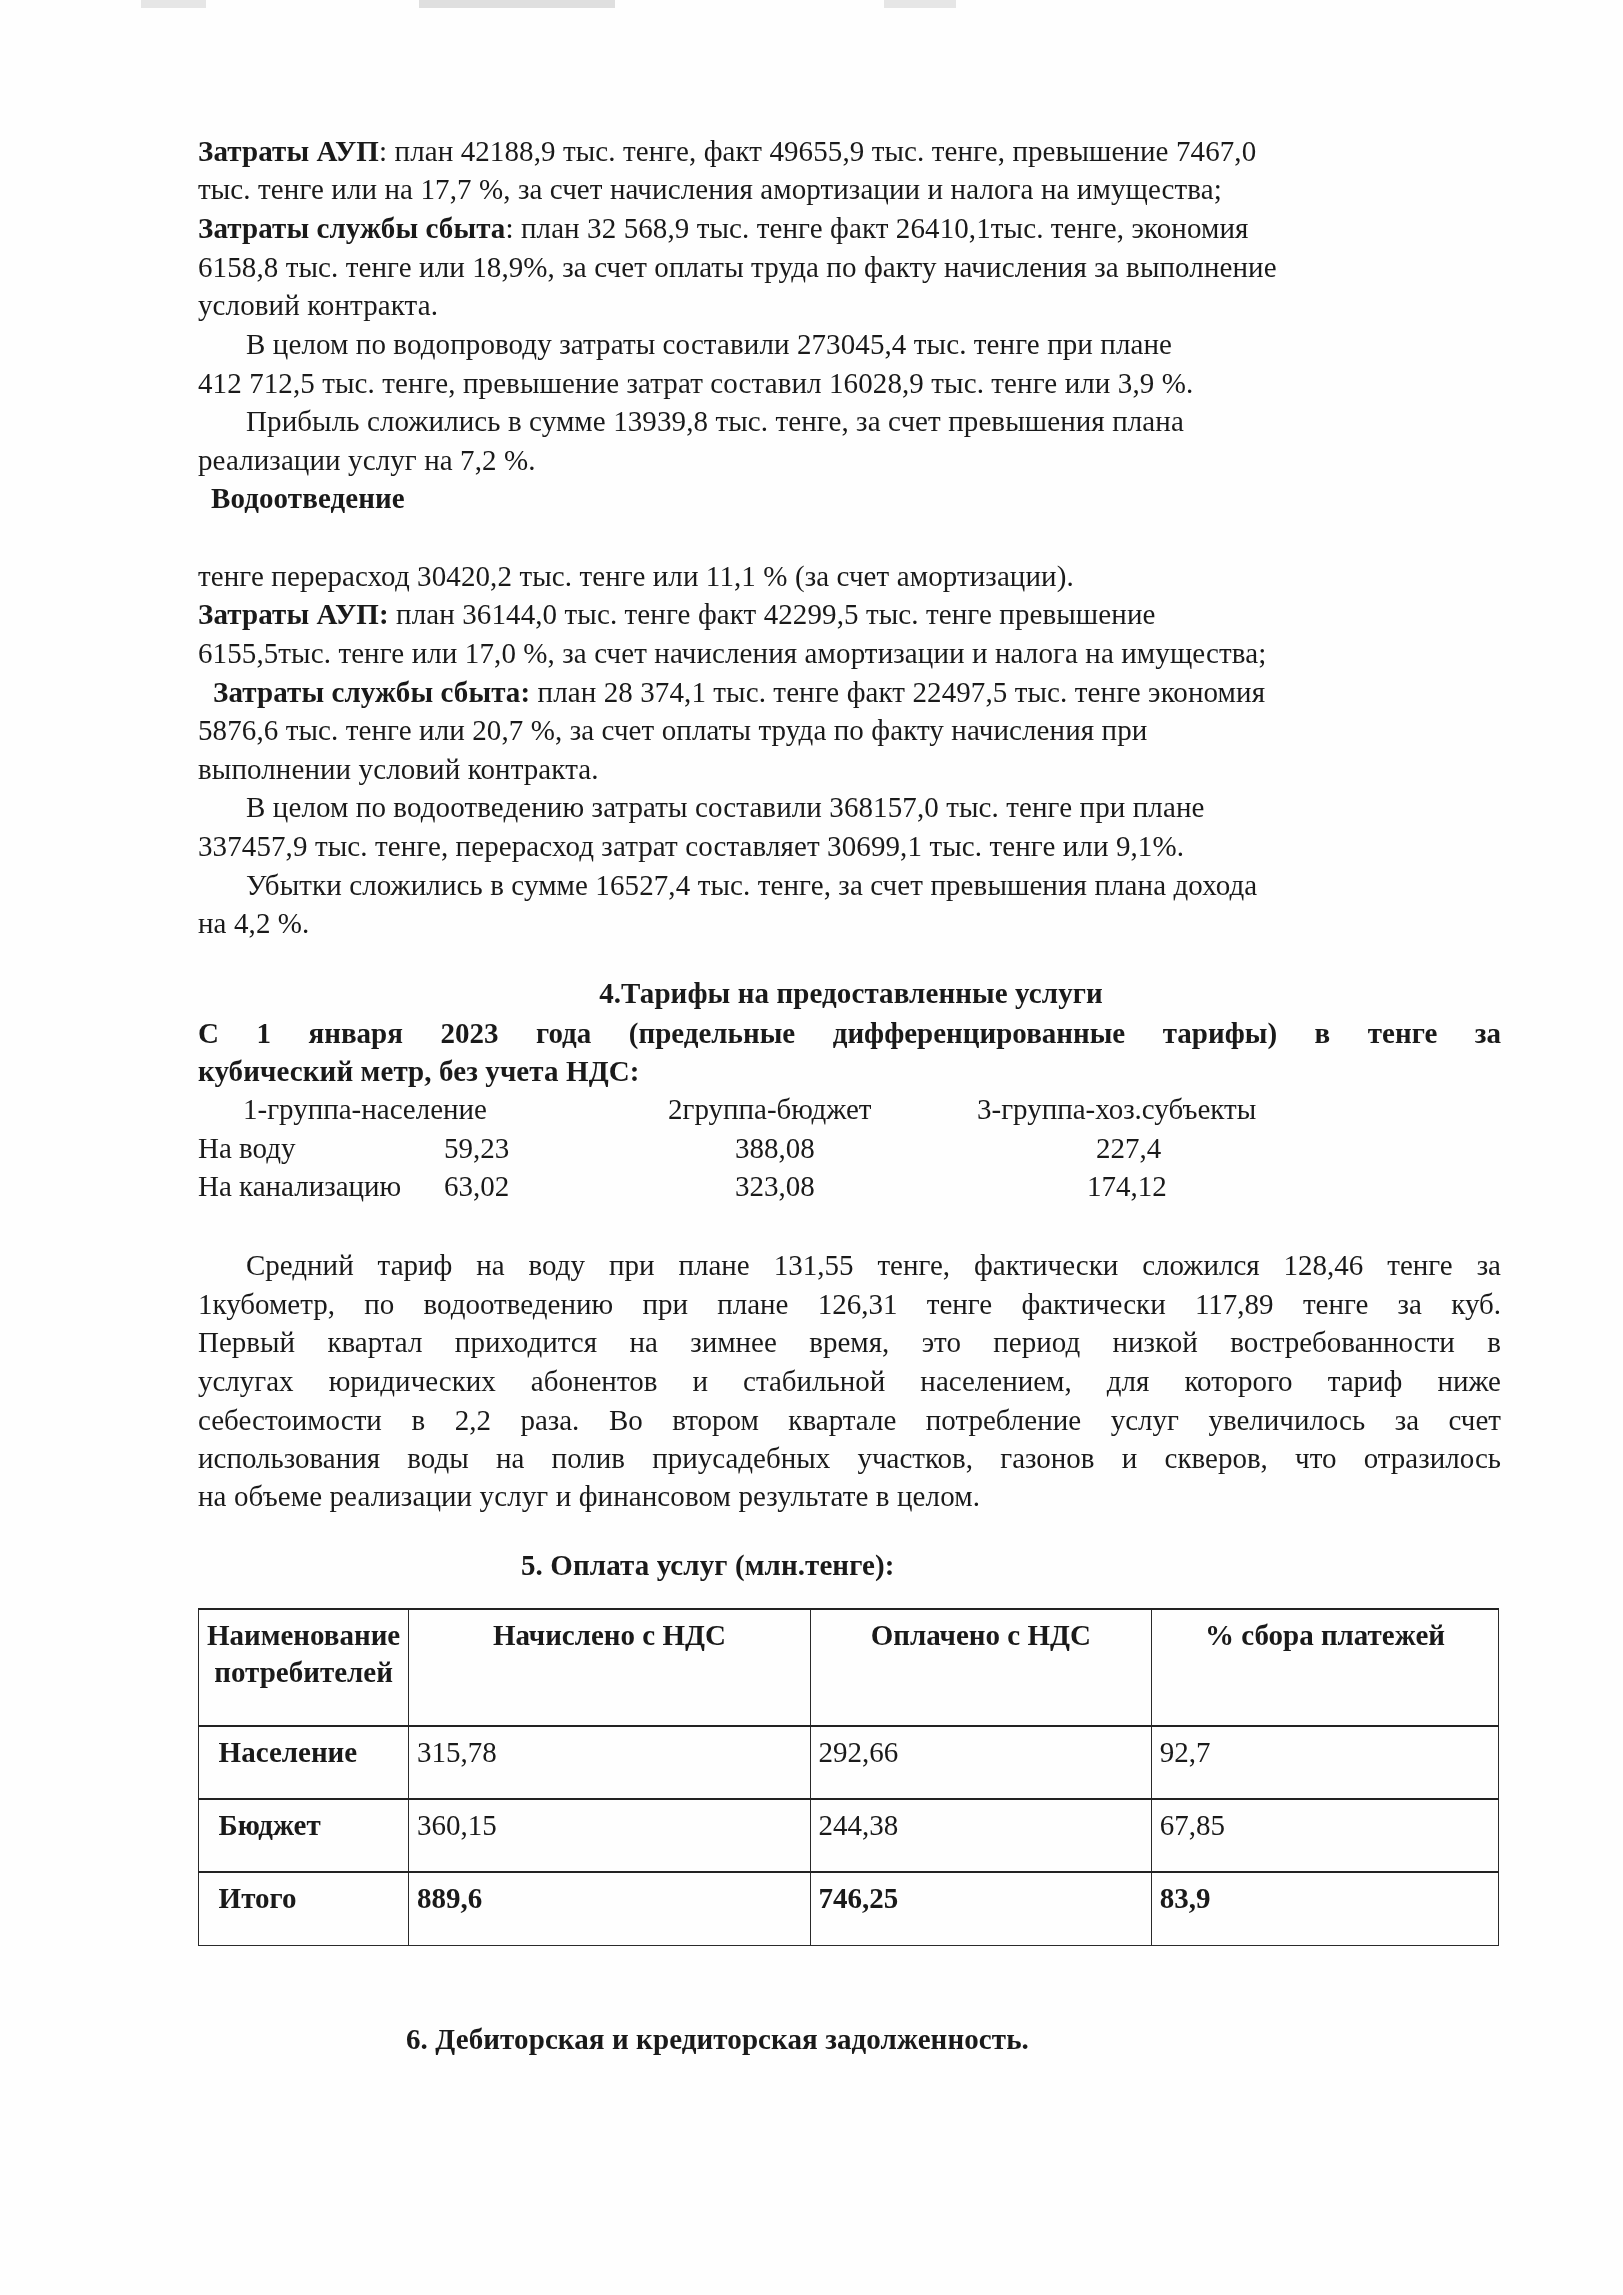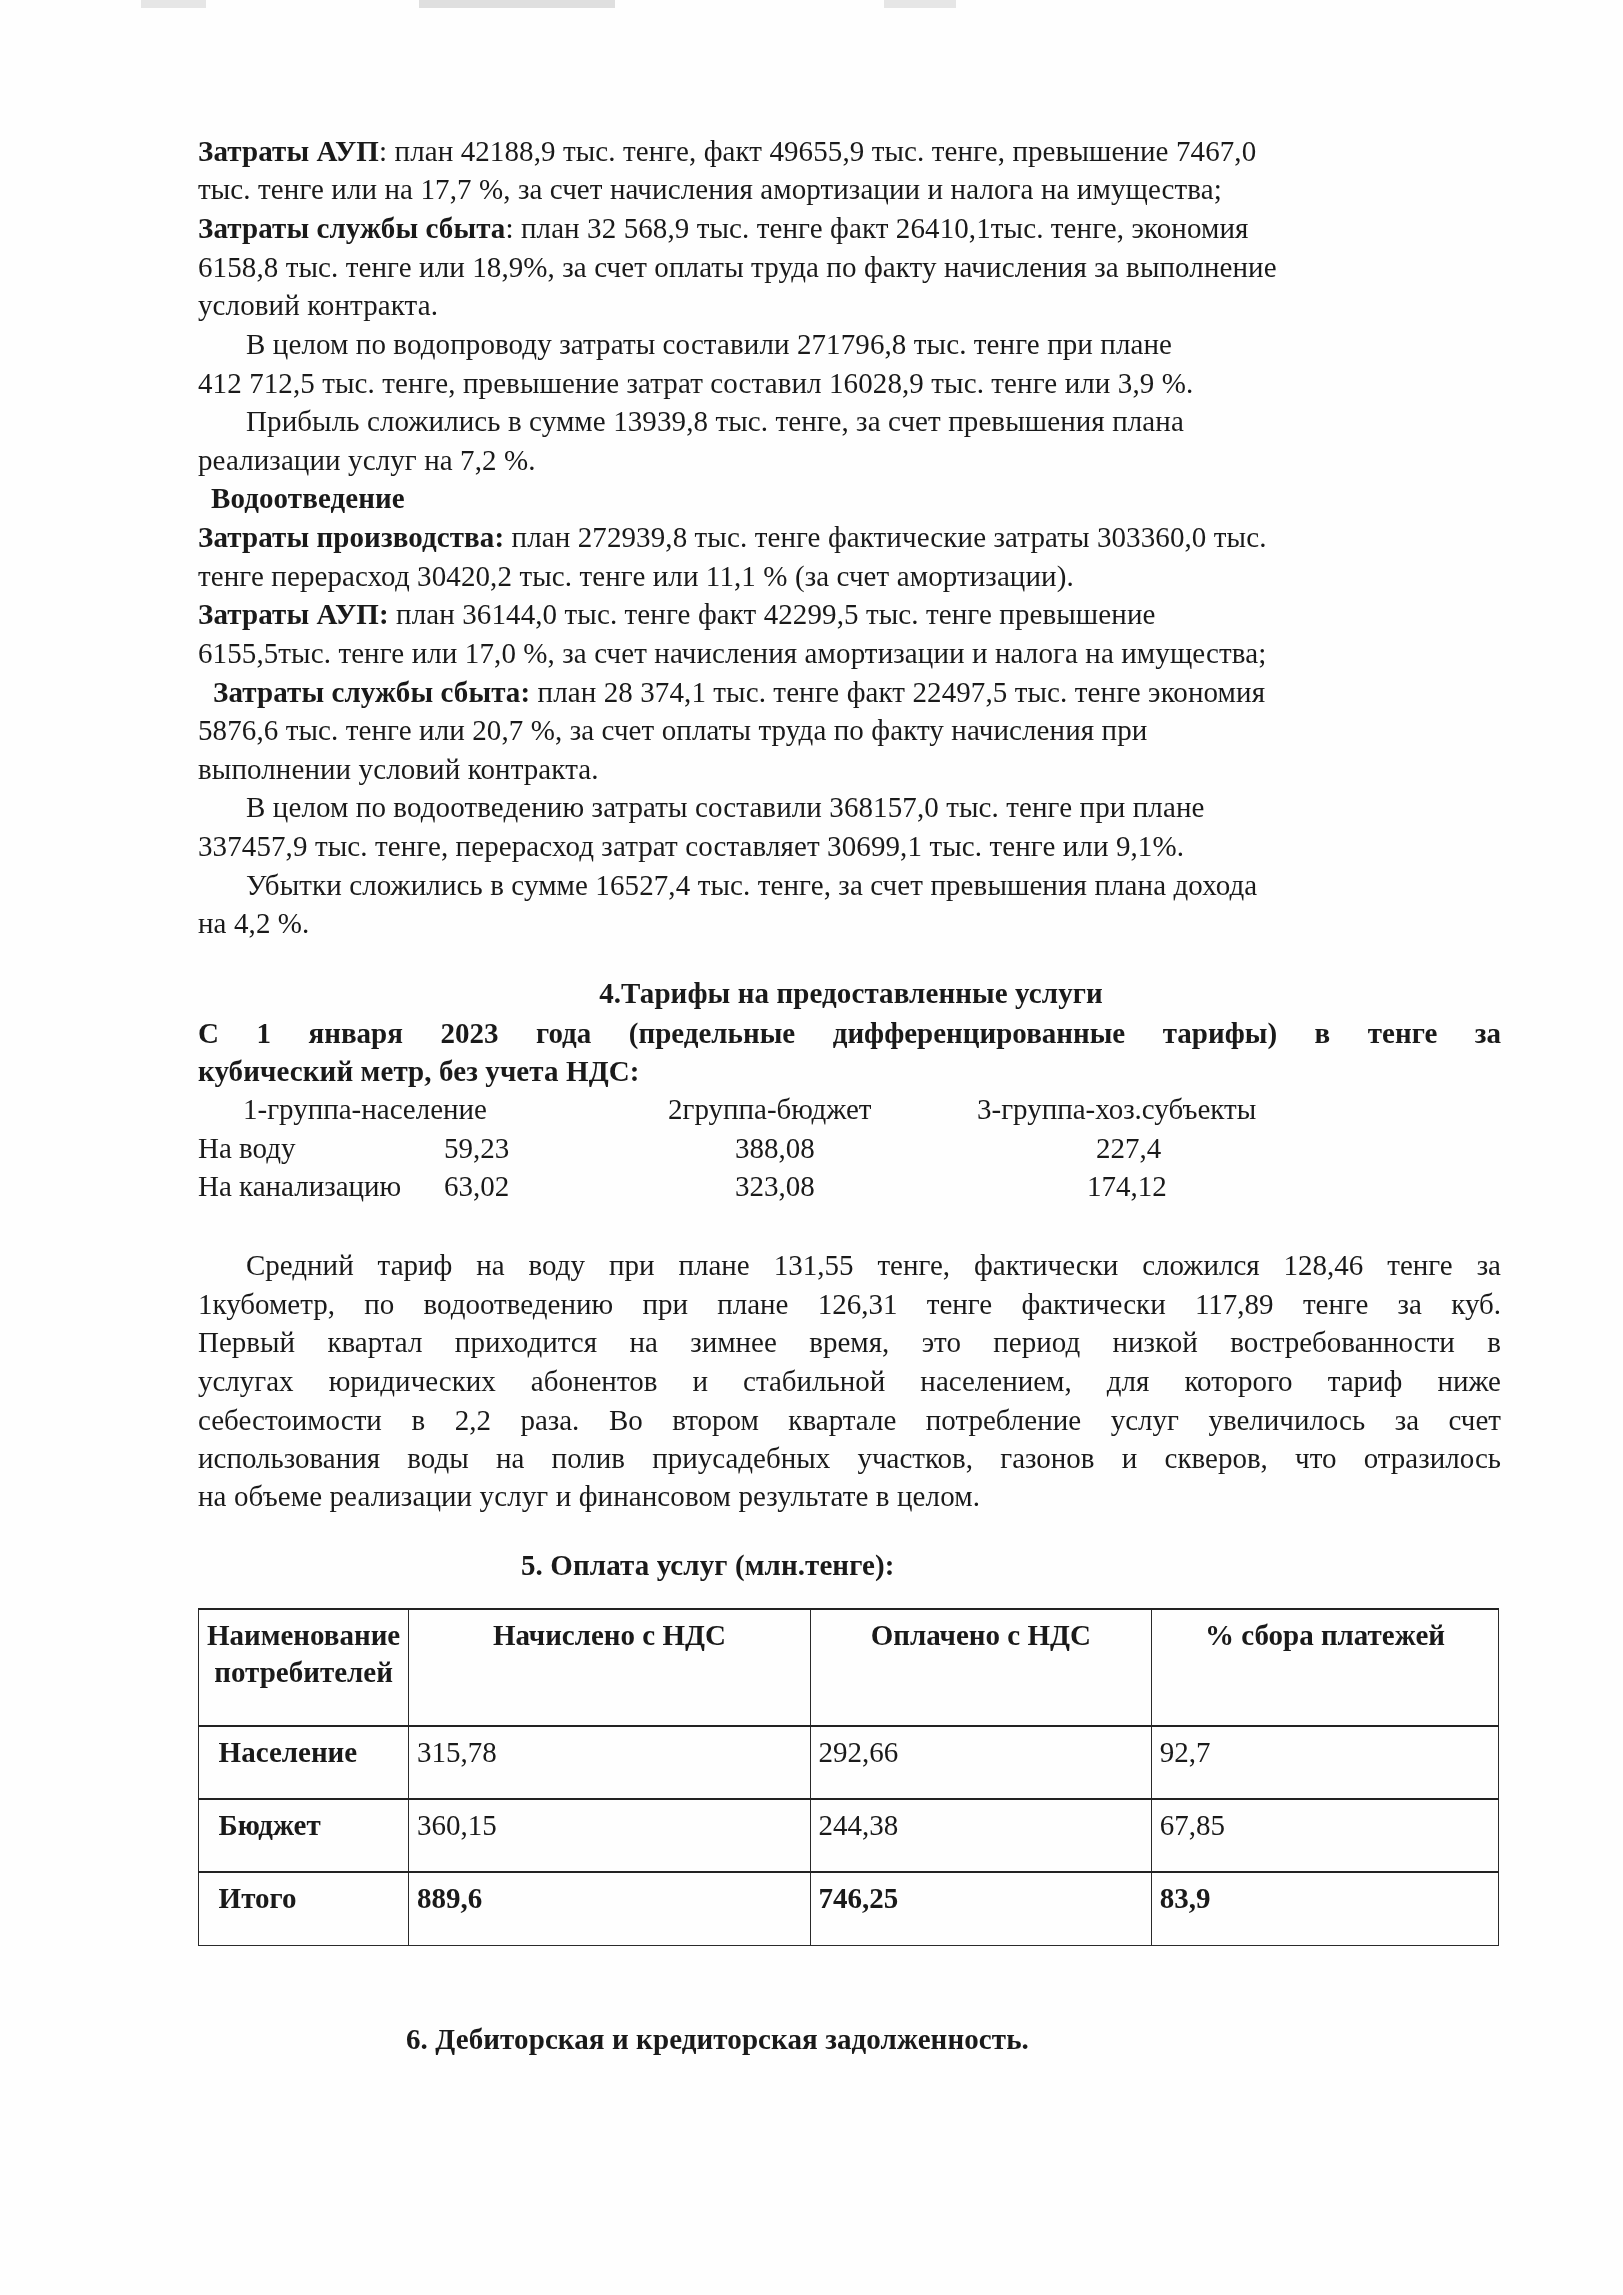--- a/index.html
+++ b/index.html
@@ -35,31 +35,28 @@
     <span class="b">Затраты АУП</span><span>: план 42188,9 тыс. тенге, факт  49655,9 тыс. тенге, превышение   7467,0</span>
   </div>
   <div class="line" style="left:198px;top:171px;">тыс. тенге или на 17,7 %, за счет начисления амортизации и налога на имущества;</div>
 
   <div class="line" style="left:198px;top:210px;">
     <span class="b">Затраты службы сбыта</span><span>: план 32 568,9 тыс. тенге факт   26410,1тыс. тенге, экономия</span>
   </div>
   <div class="line" style="left:198px;top:249px;">6158,8 тыс. тенге или 18,9%, за счет оплаты труда по факту начисления за выполнение</div>
   <div class="line" style="left:198px;top:287px;">условий контракта.</div>
 
-  <div class="line" style="left:246px;top:326px;">В целом по водопроводу затраты составили   271796,8 тыс. тенге при плане</div>
+  <div class="line" style="left:246px;top:326px;">В целом по водопроводу затраты составили   273045,4 тыс. тенге при плане</div>
   <div class="line" style="left:198px;top:365px;">412 712,5 тыс. тенге, превышение затрат составил 16028,9 тыс. тенге или 3,9 %.</div>
 
   <div class="line" style="left:246px;top:403px;">Прибыль сложились в сумме  13939,8 тыс. тенге, за счет превышения плана</div>
   <div class="line" style="left:198px;top:442px;">реализации услуг на 7,2 %.</div>
 
   <div class="line b" style="left:211px;top:480px;">Водоотведение</div>
 
-  <div class="line" style="left:198px;top:519px;">
-    <span class="b">Затраты производства:</span><span> план 272939,8 тыс. тенге фактические затраты  303360,0 тыс.</span>
-  </div>
   <div class="line" style="left:198px;top:558px;">тенге перерасход  30420,2  тыс. тенге или 11,1 % (за счет амортизации).</div>
 
   <div class="line" style="left:198px;top:596px;">
     <span class="b">Затраты АУП:</span><span> план 36144,0 тыс. тенге факт 42299,5 тыс. тенге превышение</span>
   </div>
   <div class="line" style="left:198px;top:635px;">6155,5тыс. тенге или 17,0 %, за счет начисления амортизации и налога на имущества;</div>
 
   <div class="line" style="left:213px;top:674px;text-align:center;">
     <span class="b">Затраты службы сбыта:</span><span> план 28 374,1 тыс. тенге факт    22497,5 тыс. тенге экономия</span>
   </div>

